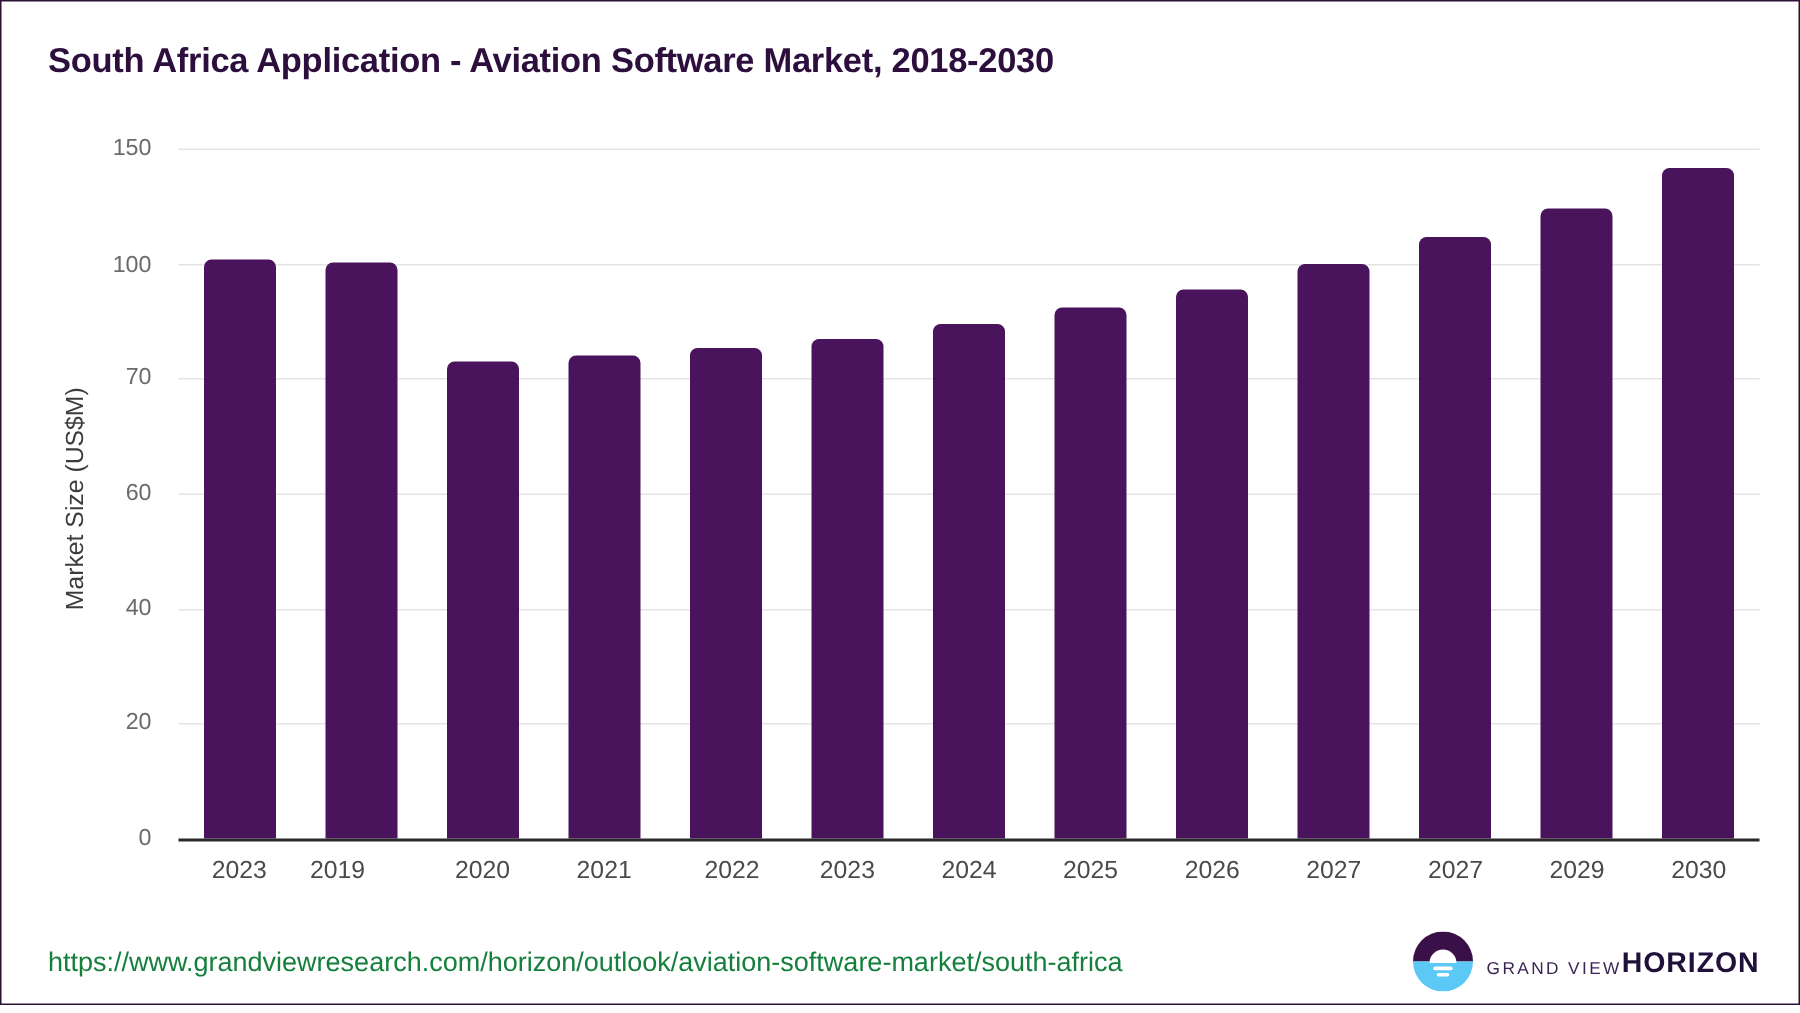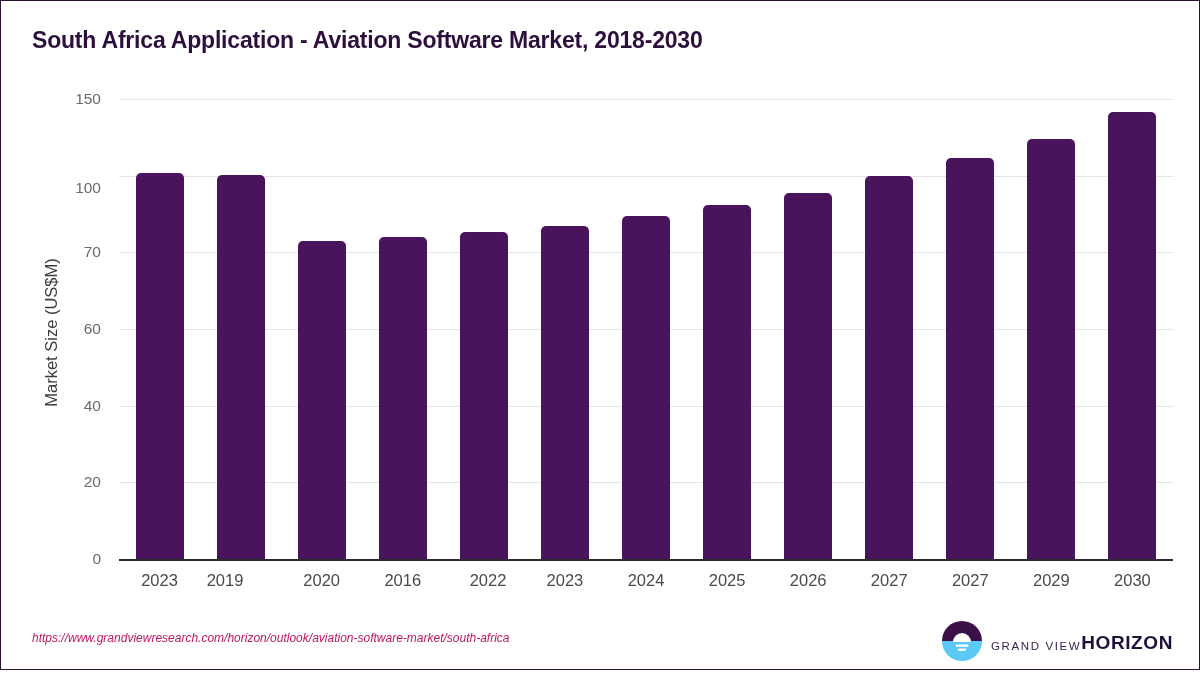--- a/index.html
+++ b/index.html
@@ -112,24 +112,23 @@
     font-size: 16.5px;
     color: #4a4a4a;
     white-space: nowrap;
   }
 
   
   #source-url {
     position: absolute;
     left: 31px;
     top: 630px;
-    font-size: 12px;
-    color: #be185d;
-    white-space: nowrap;
-    font-style: italic;
+    font-size: 18px;
+    color: #15803d;
+    white-space: nowrap;
   }
   #brand-logo {
     position: absolute;
     right: 26px;
     top: 620px;
     display: flex;
     align-items: center;
     gap: 9px;
   }
   #logo-mark {
@@ -166,21 +165,21 @@
   <div id="chart-title">South Africa Application - Aviation Software Market, 2018-2030</div>
 
   <div id="y-axis-title">Market Size (US$M)</div>
 
   <div id="y-axis-labels">
       <div class="y-tick-label" style="top: 460px;">0</div>
       <div class="y-tick-label" style="top: 383.333px;">20</div>
       <div class="y-tick-label" style="top: 306.667px;">40</div>
       <div class="y-tick-label" style="top: 230px;">60</div>
       <div class="y-tick-label" style="top: 153.333px;">70</div>
-      <div class="y-tick-label" style="top: 89px;">100</div>
+      <div class="y-tick-label" style="top: 78px;">100</div>
       <div class="y-tick-label" style="top: 0px;">150</div>
     </div>
 
   <div id="plot-area">
       <div class="gridline" style="top: 460px; background: transparent;"></div>
       <div class="gridline" style="top: 383.333px;"></div>
       <div class="gridline" style="top: 306.667px;"></div>
       <div class="gridline" style="top: 230px;"></div>
       <div class="gridline" style="top: 153.333px;"></div>
       <div class="gridline" style="top: 76.6667px;"></div>
@@ -199,21 +198,21 @@
       <div class="bar" title="2029: 109.6" style="left: 908.385px; height: 420.133px; background: rgb(74, 20, 92);"></div>
       <div class="bar" title="2030: 116.5" style="left: 989.462px; height: 446.583px; background: rgb(74, 20, 92);"></div>
     </div>
 
   <div id="x-axis-line"></div>
 
   <div id="x-axis-labels">
       <div class="x-tick-label" style="left: -4.46154px;">2023</div>
       <div class="x-tick-label" style="left: 61px;">2019</div>
       <div class="x-tick-label" style="left: 157.692px;">2020</div>
-      <div class="x-tick-label" style="left: 238.769px;">2016</div>
+      <div class="x-tick-label" style="left: 238.769px;">2021</div>
       <div class="x-tick-label" style="left: 324px;">2022</div>
       <div class="x-tick-label" style="left: 400.923px;">2023</div>
       <div class="x-tick-label" style="left: 482px;">2024</div>
       <div class="x-tick-label" style="left: 563.077px;">2025</div>
       <div class="x-tick-label" style="left: 644.154px;">2026</div>
       <div class="x-tick-label" style="left: 725.231px;">2027</div>
       <div class="x-tick-label" style="left: 806.308px;">2027</div>
       <div class="x-tick-label" style="left: 887.385px;">2029</div>
       <div class="x-tick-label" style="left: 968.462px;">2030</div>
     </div>

